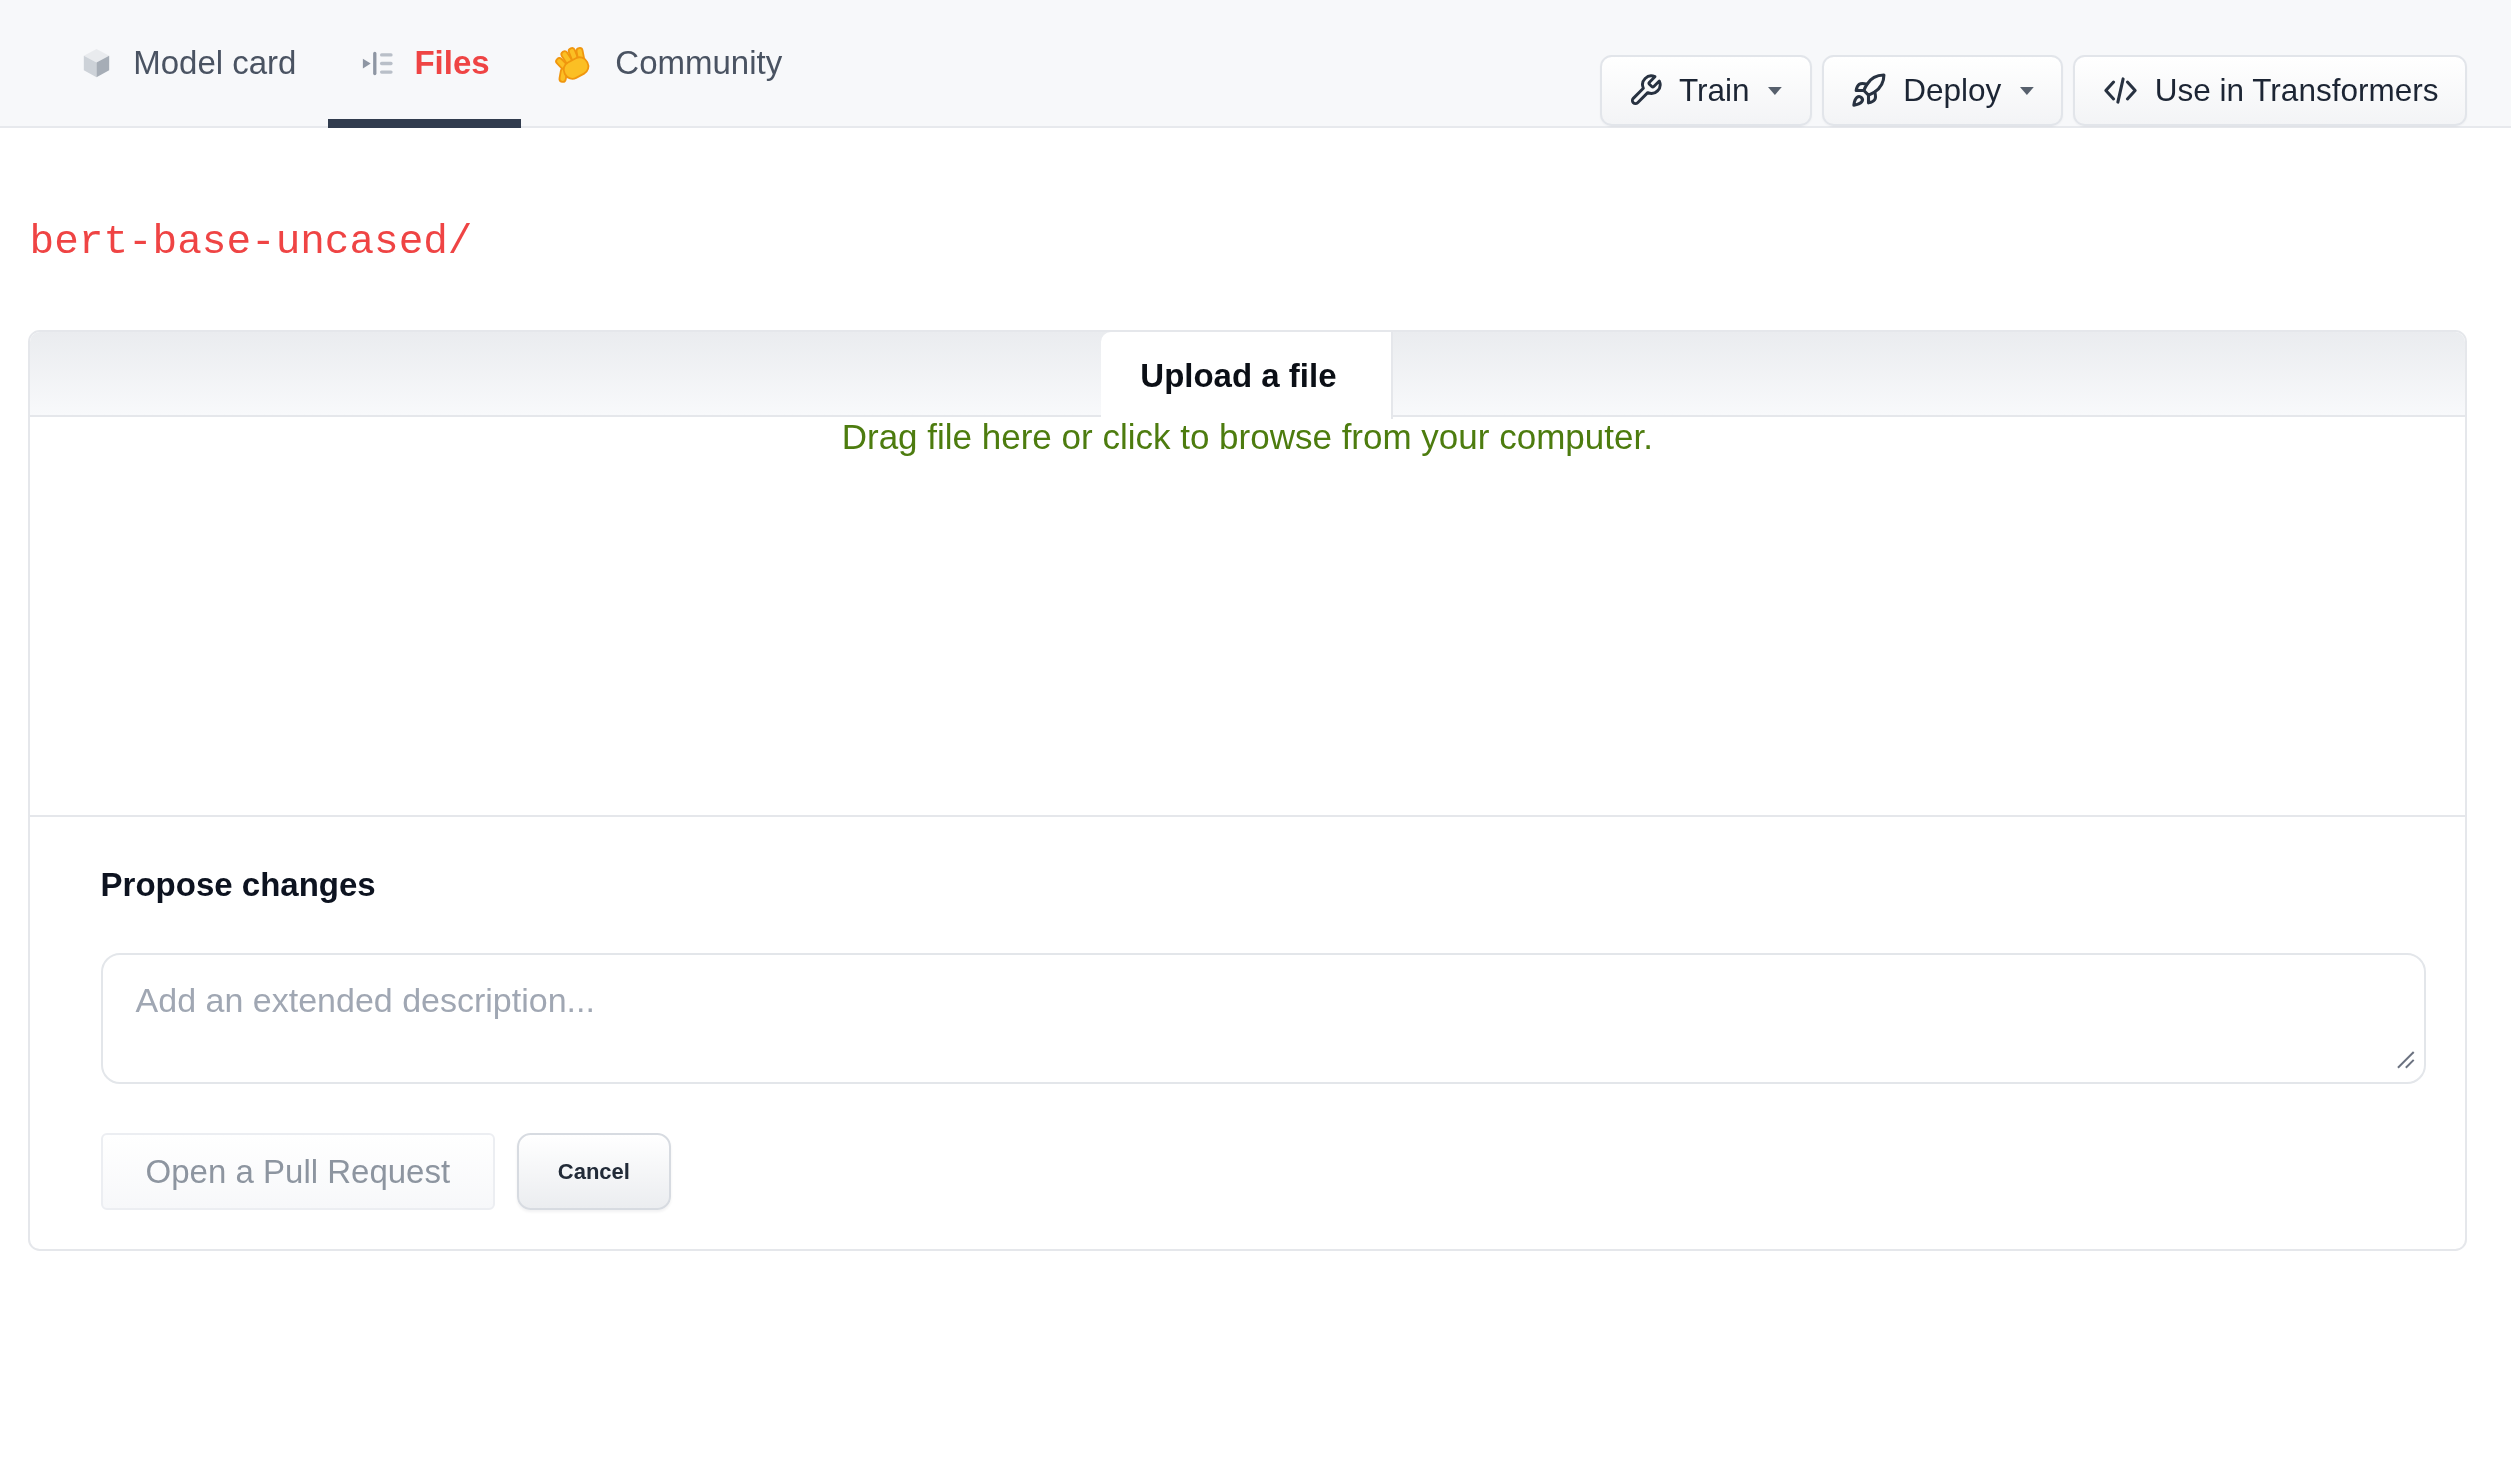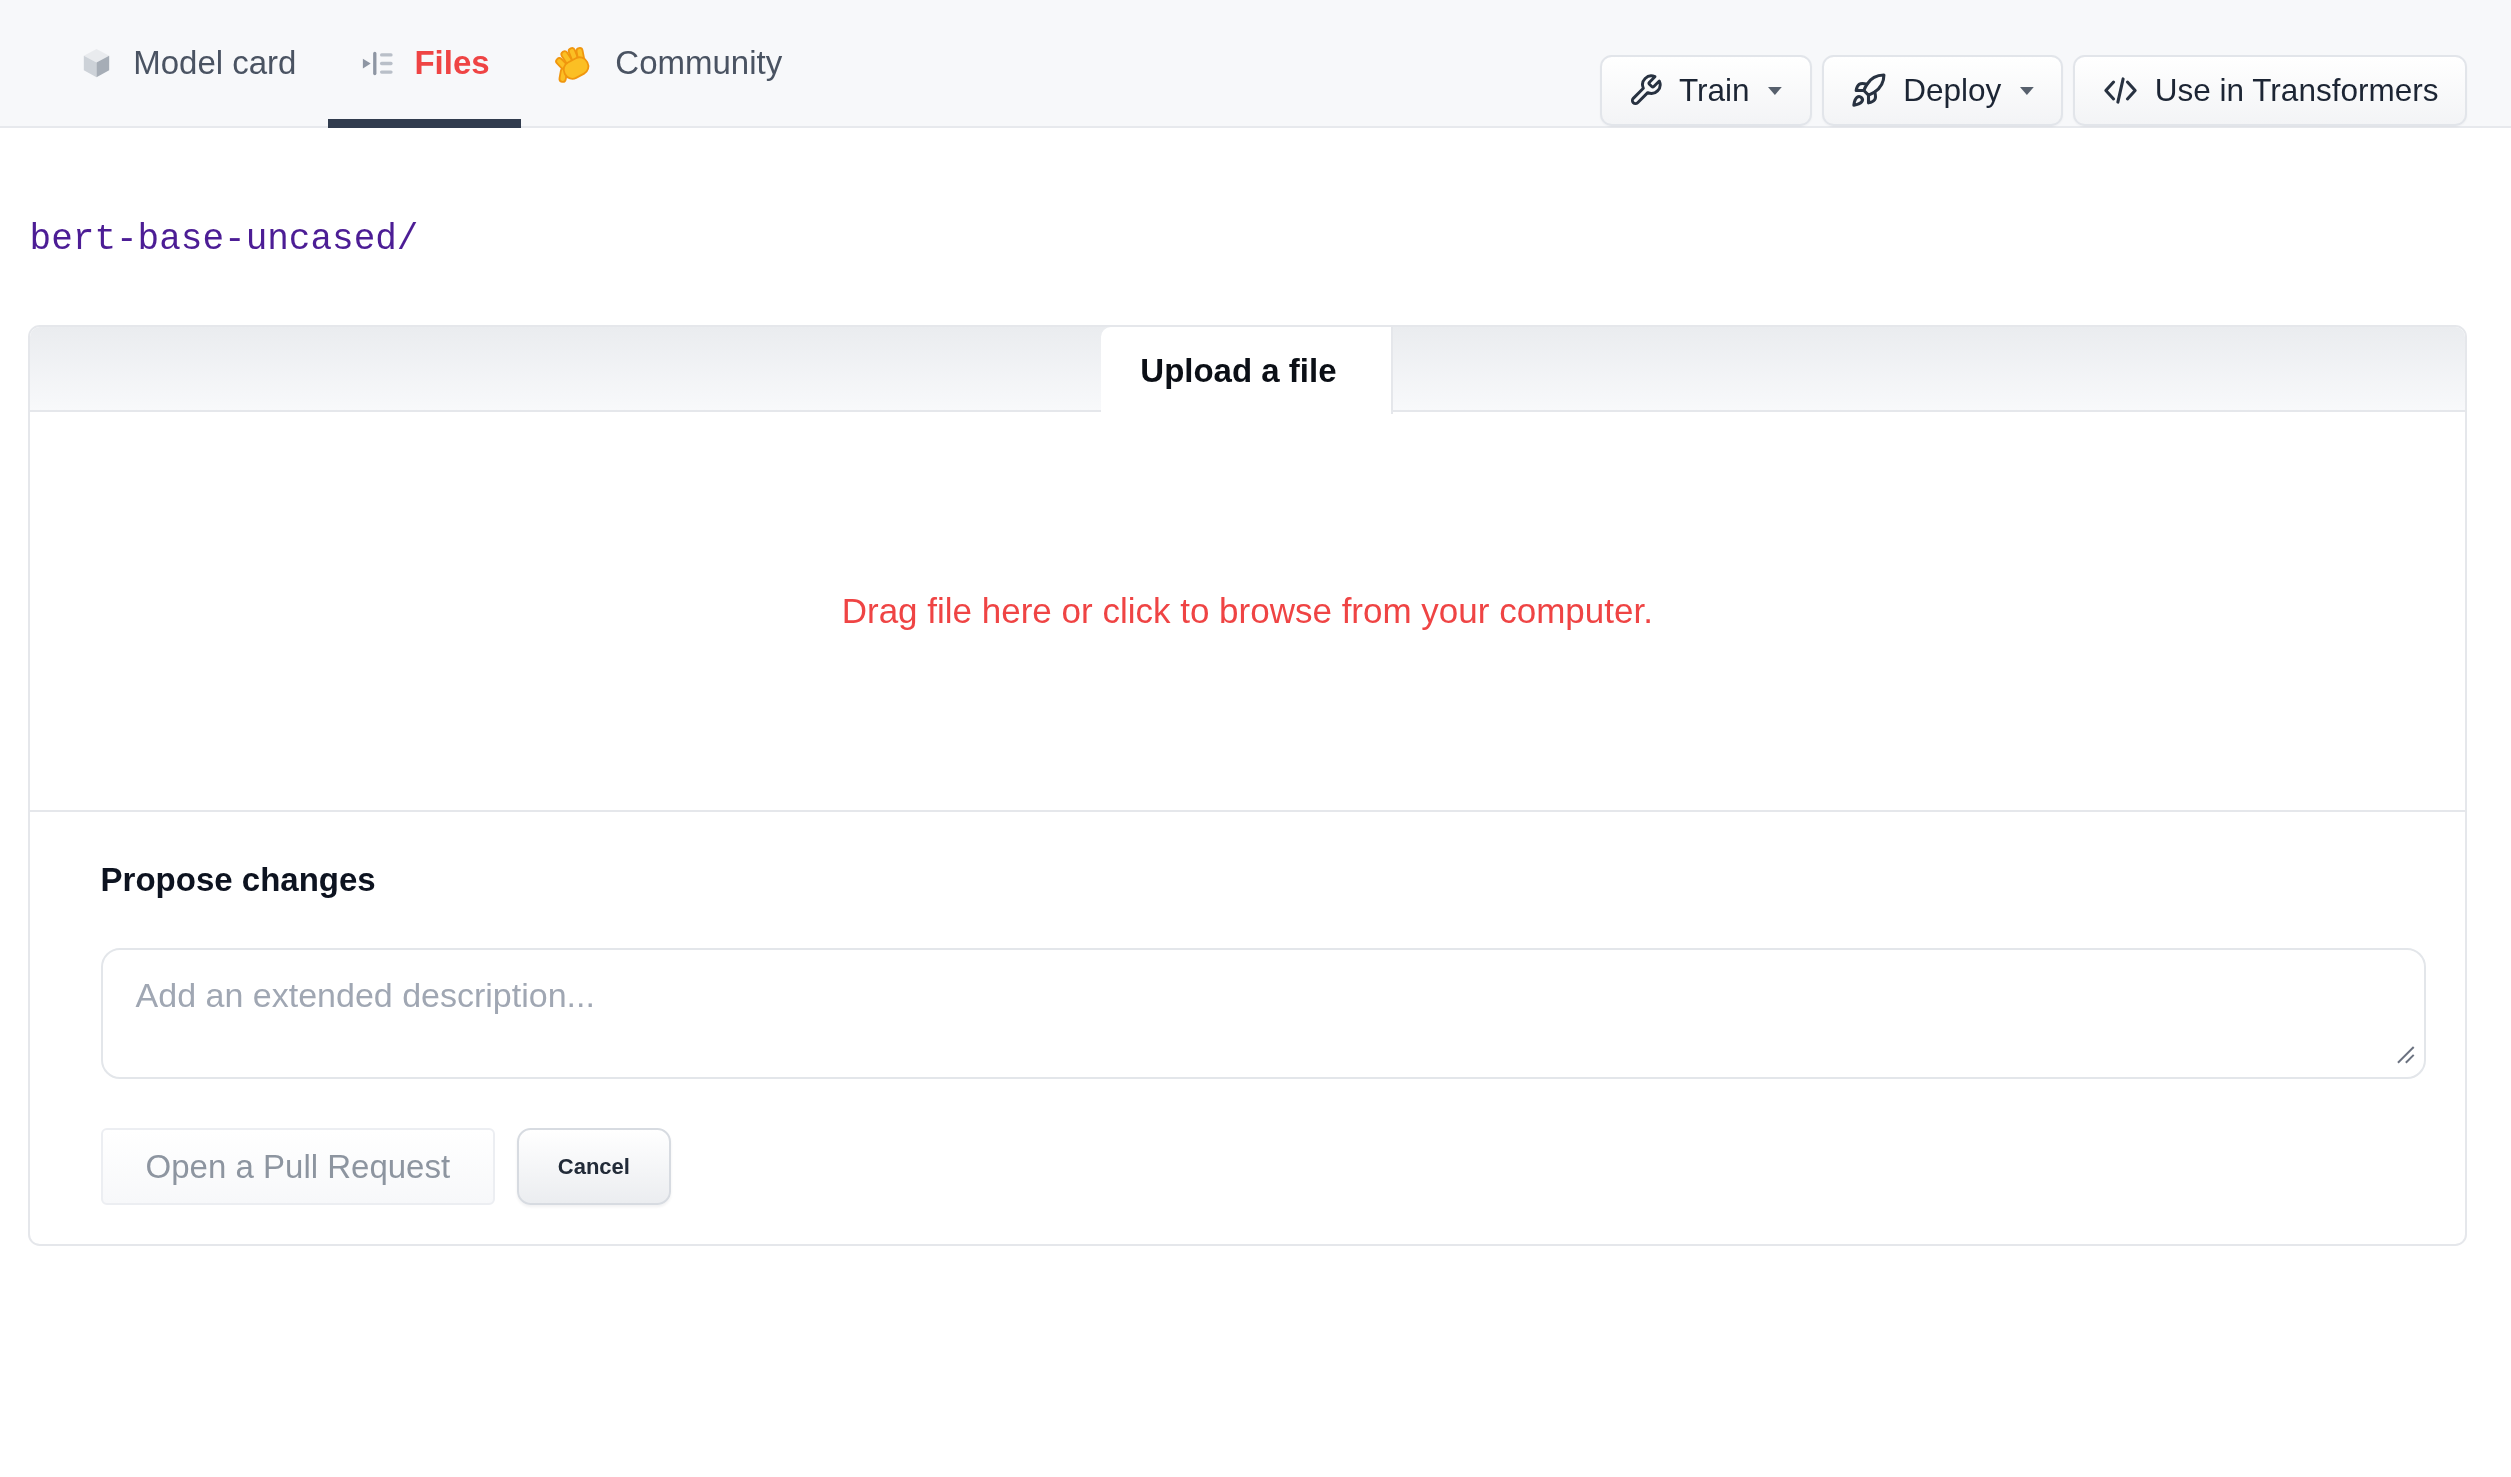--- a/index.html
+++ b/index.html
@@ -62,22 +62,22 @@
     cursor: pointer;
     font-family: inherit;
     white-space: nowrap;
   }
   .caret { margin-left: 2px; display: flex; align-items: center; }
 
   
   .repo-title {
     margin: 91px 0 0 29.6px;
     font-family: "Liberation Mono", "DejaVu Sans Mono", monospace;
-    font-size: 36px;
-    color: #4c1d95;
+    font-size: 41px;
+    color: #ef4444;
     letter-spacing: 0px;
   }
 
   
   .panel {
     margin: 65px 45px 0 27.6px;
     border: 2px solid #e5e7eb;
     border-radius: 11.8px;
     background: #ffffff;
   }
@@ -102,24 +102,24 @@
     font-size: 33px;
     font-weight: 700;
     color: #0b0f16;
     cursor: pointer;
     position: relative;
     z-index: 1;
   }
   .dropzone {
     height: 400px;
     display: flex;
-    align-items: center;
+    align-items: flex-start;
     justify-content: center;
     font-size: 35px;
-    color: #ef4444;
+    color: #4d7c0f;
     cursor: pointer;
     border-bottom: 2px solid #e5e7eb;
   }
   .propose {
     padding: 49px 39px 39px 26px;
     margin-left: 45px;
   }
   .propose-heading {
     font-size: 33px;
     font-weight: 700;

